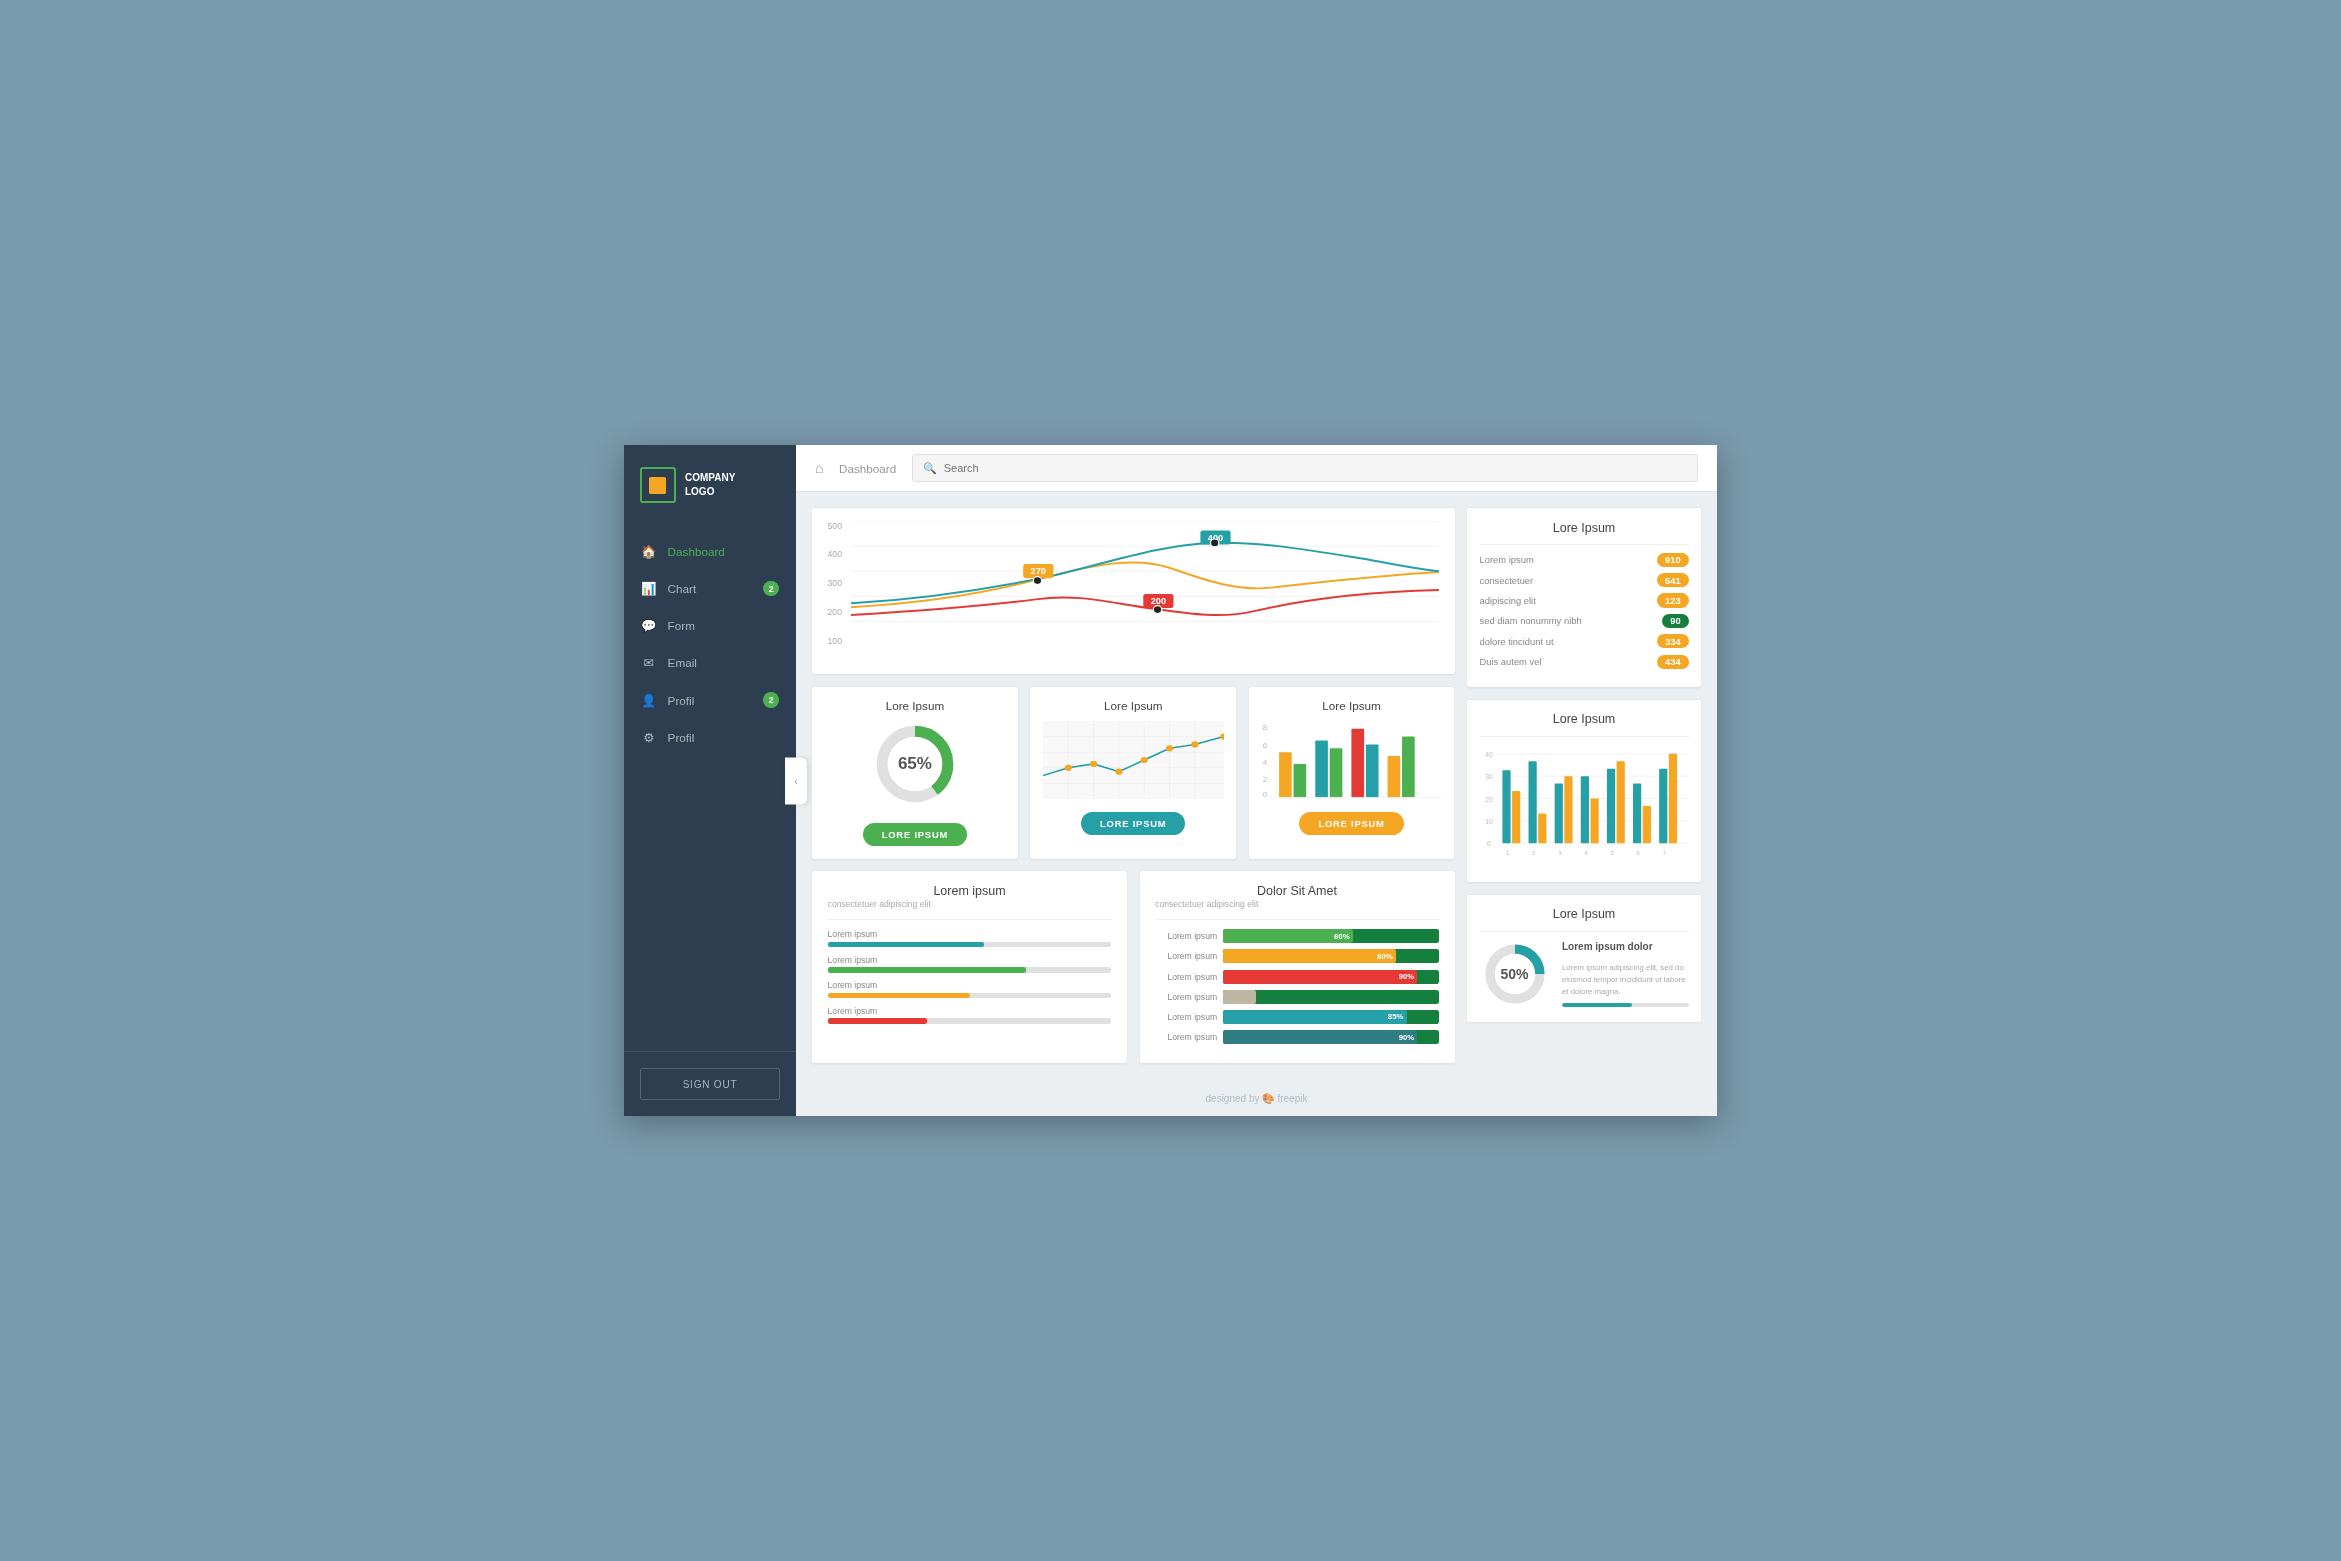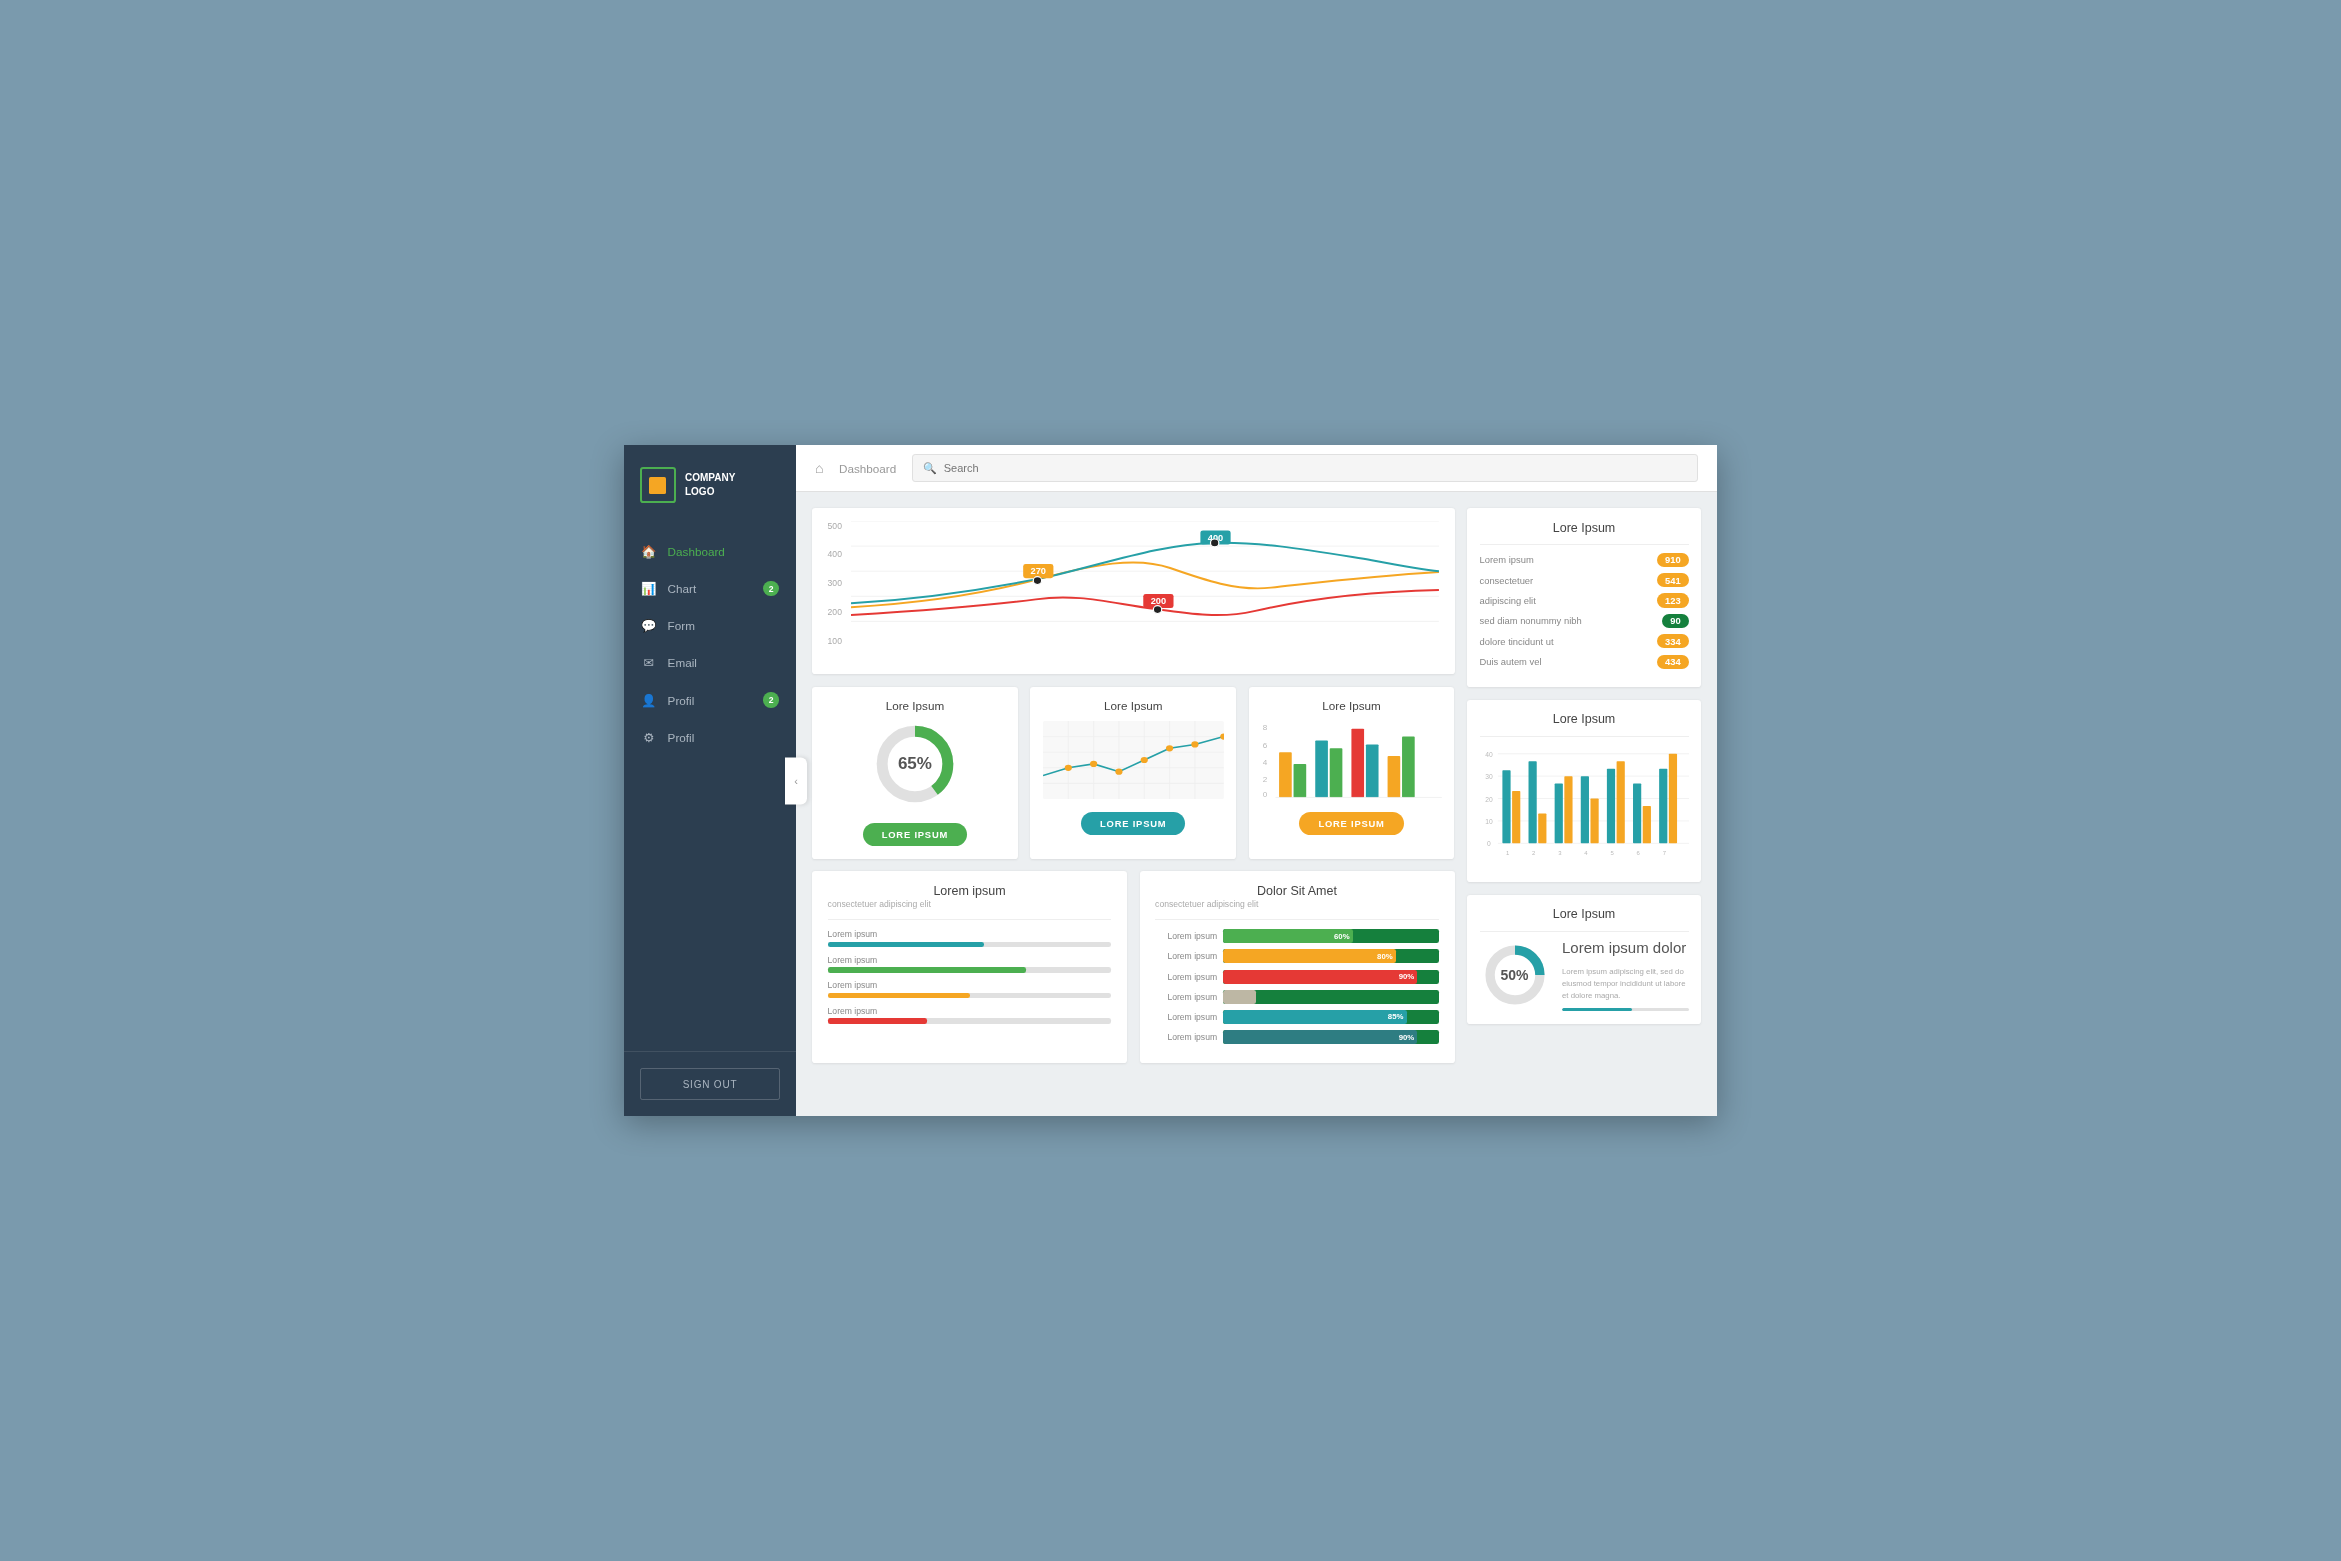--- a/index.html
+++ b/index.html
@@ -419,23 +419,23 @@
       left: 50%;
       transform: translate(-50%,-50%);
       font-size: 14px;
       font-weight: 700;
       color: #555;
     }
     .donut50-text {
       flex: 1;
     }
     .donut50-text-title {
-      font-size: 15px;
+      font-size: 10px;
       color: #555;
-      font-weight: 400;
+      font-weight: 700;
       margin-bottom: 10px;
     }
     .donut50-text-desc {
       font-size: 7.8px;
       color: #aaa;
       line-height: 1.5;
       margin-bottom: 6.2px;
     }
     .donut50-progress {
       height: 3.9px;
@@ -853,15 +853,16 @@
               <div class="donut50-progress">
                 <div class="donut50-progress-fill" style="width:55%"></div>
               </div>
             </div>
           </div>
         </div>
 
       </div>
     </div>
 
+    <div class="footer">designed by 🎨 freepik</div>
   </div>
 </div>
 
 
 </body></html>

